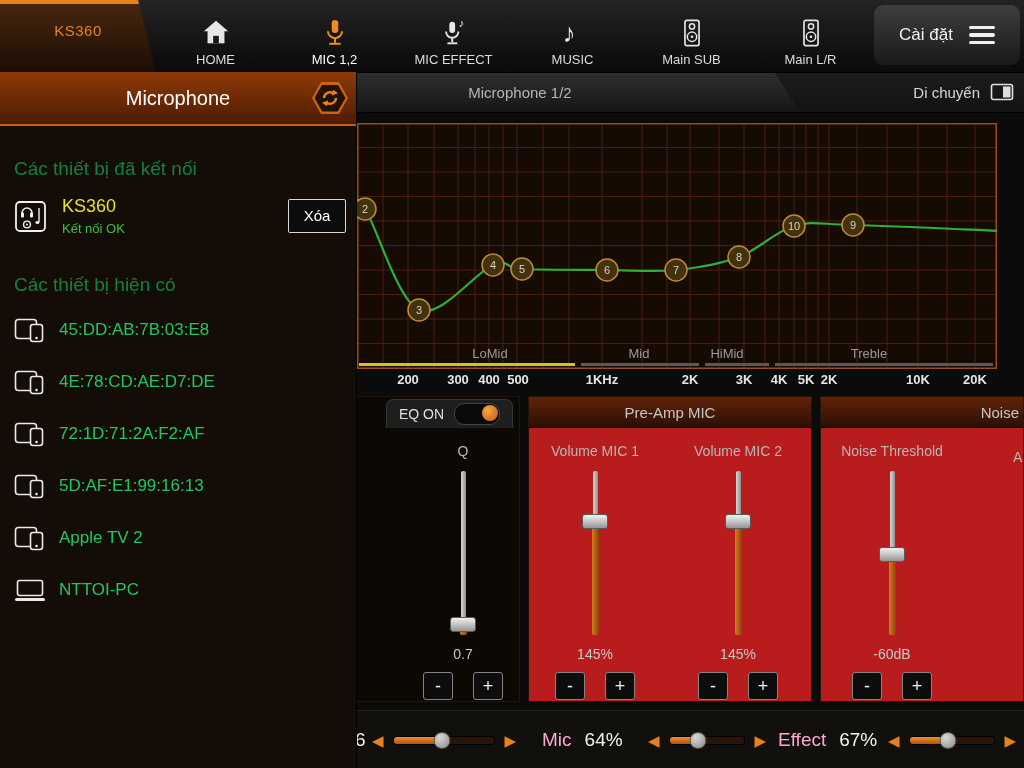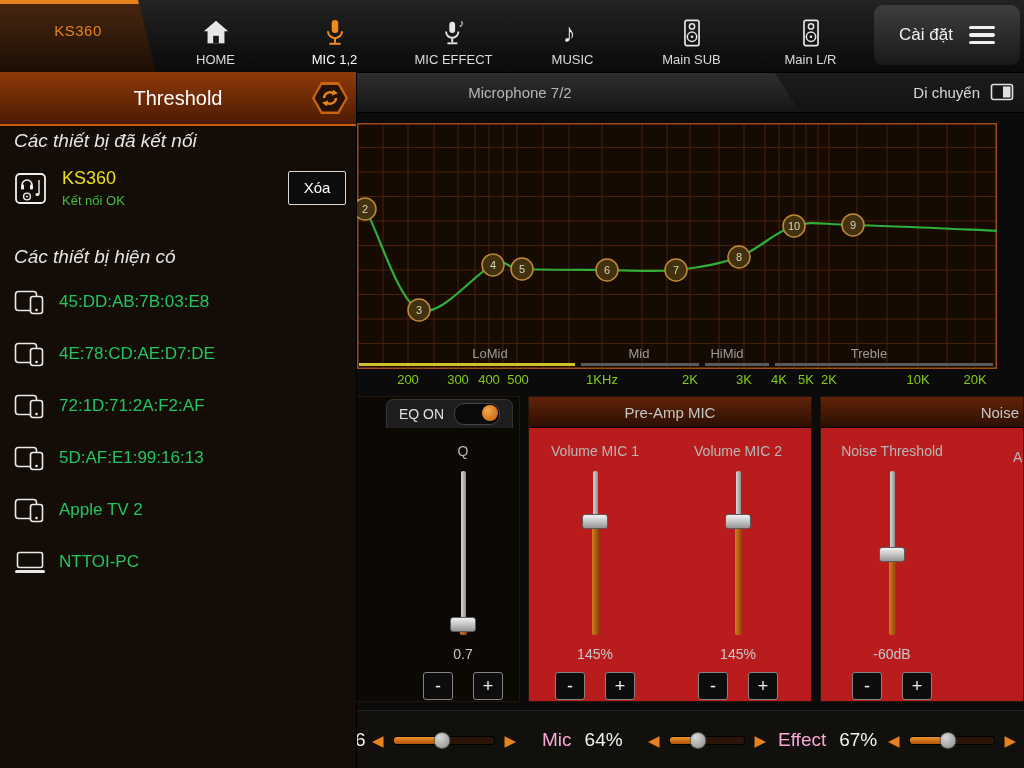--- a/index.html
+++ b/index.html
@@ -34,21 +34,21 @@
            background:linear-gradient(#2f2f2f,#161616);
            clip-path:polygon(26px 0,calc(100% - 26px) 0,100% 100%,0 100%);
            display:flex;align-items:center;justify-content:center;}
   .mic-tab span{color:#b6b6b6;font-size:15px;}
   .move-btn{position:absolute;right:10px;top:0;height:40px;display:flex;align-items:center;gap:10px;cursor:pointer;}
   .move-btn span{color:#d8d8d8;font-size:15px;}
   
   .graph{position:absolute;left:357px;top:51px;width:640px;height:246px;background:#160b03;}
   .graph svg{display:block;}
   .freq-row{position:absolute;left:357px;top:300px;width:640px;height:20px;}
-  .freq-row span{position:absolute;top:0;transform:translateX(-50%);color:#84cc16;font-size:13px;white-space:nowrap;}
+  .freq-row span{position:absolute;top:0;transform:translateX(-50%);color:#e5e5e5;font-size:13px;white-space:nowrap;font-weight:bold;}
   
   .controls{position:absolute;left:0;top:324px;width:1024px;height:306px;}
   .panel{position:absolute;top:0;height:306px;background:#b91c1c;border:1px solid #241409;box-sizing:border-box;}
   .panel-header{height:30px;background:linear-gradient(#612308,#2c0f03);border-bottom:1px solid #000;
                 color:#c6c6c6;font-size:15px;display:flex;align-items:center;justify-content:center;}
   .panel-eq{left:150px;width:370px;background:#0c0804;}
   .panel-eq .panel-header{background:transparent;border-bottom:none;justify-content:flex-end;}
   .panel-preamp{left:528px;width:284px;}
   .panel-noise{left:820px;width:204px;}
   .panel-noise .panel-header{justify-content:flex-end;padding-right:4px;}
@@ -95,21 +95,21 @@
   .hex-inner{width:31px;height:27px;clip-path:polygon(25% 0,75% 0,100% 50%,75% 100%,25% 100%,0 50%);
              background:#241105;display:flex;align-items:center;justify-content:center;}
   .power-row{height:48px;background:linear-gradient(#3a1a0b,#1f0d05);border-bottom:1px solid #000;
              display:flex;align-items:center;padding:0 12px 0 14px;}
   .power-label{color:#f2f2f2;font-size:19px;flex:1;}
   .power-toggle{position:relative;width:76px;height:32px;background:#120a04;border:1px solid #b85c14;
                 border-radius:3px;cursor:pointer;}
   .power-on{position:absolute;left:11px;top:7px;color:#fff;font-size:14px;font-weight:bold;}
   .power-knob{position:absolute;right:2px;top:2px;width:30px;height:26px;border-radius:2px;
               background:repeating-linear-gradient(90deg,#d85c12 0 6px,#b04408 6px 9px);}
-  .section-title{color:#e5e5e5;font-size:19px;margin:4px 14px 8px;font-style:italic;}
+  .section-title{color:#15803d;font-size:19px;margin:32px 14px 8px;}
   .section-title.second{margin-top:30px;}
   .connected-row{display:flex;align-items:center;gap:12px;padding:8px 10px 8px 14px;}
   .conn-name{color:#e8e020;font-size:18px;line-height:1.2;}
   .conn-status{color:#3fc03f;font-size:13px;margin-top:3px;}
   .delete-btn{margin-left:auto;width:58px;height:34px;background:#0c0c0c;border:1px solid #d8d8d8;
               border-radius:2px;color:#fff;font-size:15px;font-family:inherit;cursor:pointer;}
   .device-row{display:flex;align-items:center;gap:13px;padding:11px 14px;cursor:pointer;}
   .device-name{color:#22c55e;font-size:17px;}
 </style>
 </head>
@@ -192,21 +192,21 @@
           <i></i>
           <i></i>
           <i></i>
         </span>
     </div>
   </header>
 
   <div class="main">
     <div class="tabbar">
       <div class="mic-tab">
-        <span>Microphone 7/2</span>
+        <span>Microphone 1/2</span>
       </div>
       <div class="move-btn">
         <span>Di chuyển</span>
         <svg width="24" height="22" viewBox="0 0 24 22">
             <rect x="1.5" y="3.5" width="21" height="15" rx="2" fill="none" stroke="#e0e0e0" stroke-width="1.6"></rect>
             <rect x="13" y="5.5" width="7.5" height="11" fill="#e0e0e0"></rect>
           </svg>
       </div>
     </div>
 
@@ -399,21 +399,21 @@
             <div class="hfill" style="width:45%"></div>
             <div class="hknob" style="left:45%"></div>
           </div>
         <span class="arrow">▶</span>
       </div>
     </div>
   </div>
 
   <aside class="bt-panel">
     <div class="bt-header">
-      <span class="btitle">Threshold</span>
+      <span class="btitle">Microphone</span>
       <div class="hex-outer">
         <div class="hex-inner">
           <svg width="20" height="20" viewBox="0 0 20 20">
             <path d="M4,10 a6,6 0 0 1 10,-4.2" fill="none" stroke="#e8821e" stroke-width="2.4"></path>
             <polygon points="13,1.8 18,5.2 12,7.4" fill="#e8821e"></polygon>
             <path d="M16,10 a6,6 0 0 1 -10,4.2" fill="none" stroke="#e8821e" stroke-width="2.4"></path>
             <polygon points="7,18.2 2,14.8 8,12.6" fill="#e8821e"></polygon>
           </svg>
         </div>
       </div>

